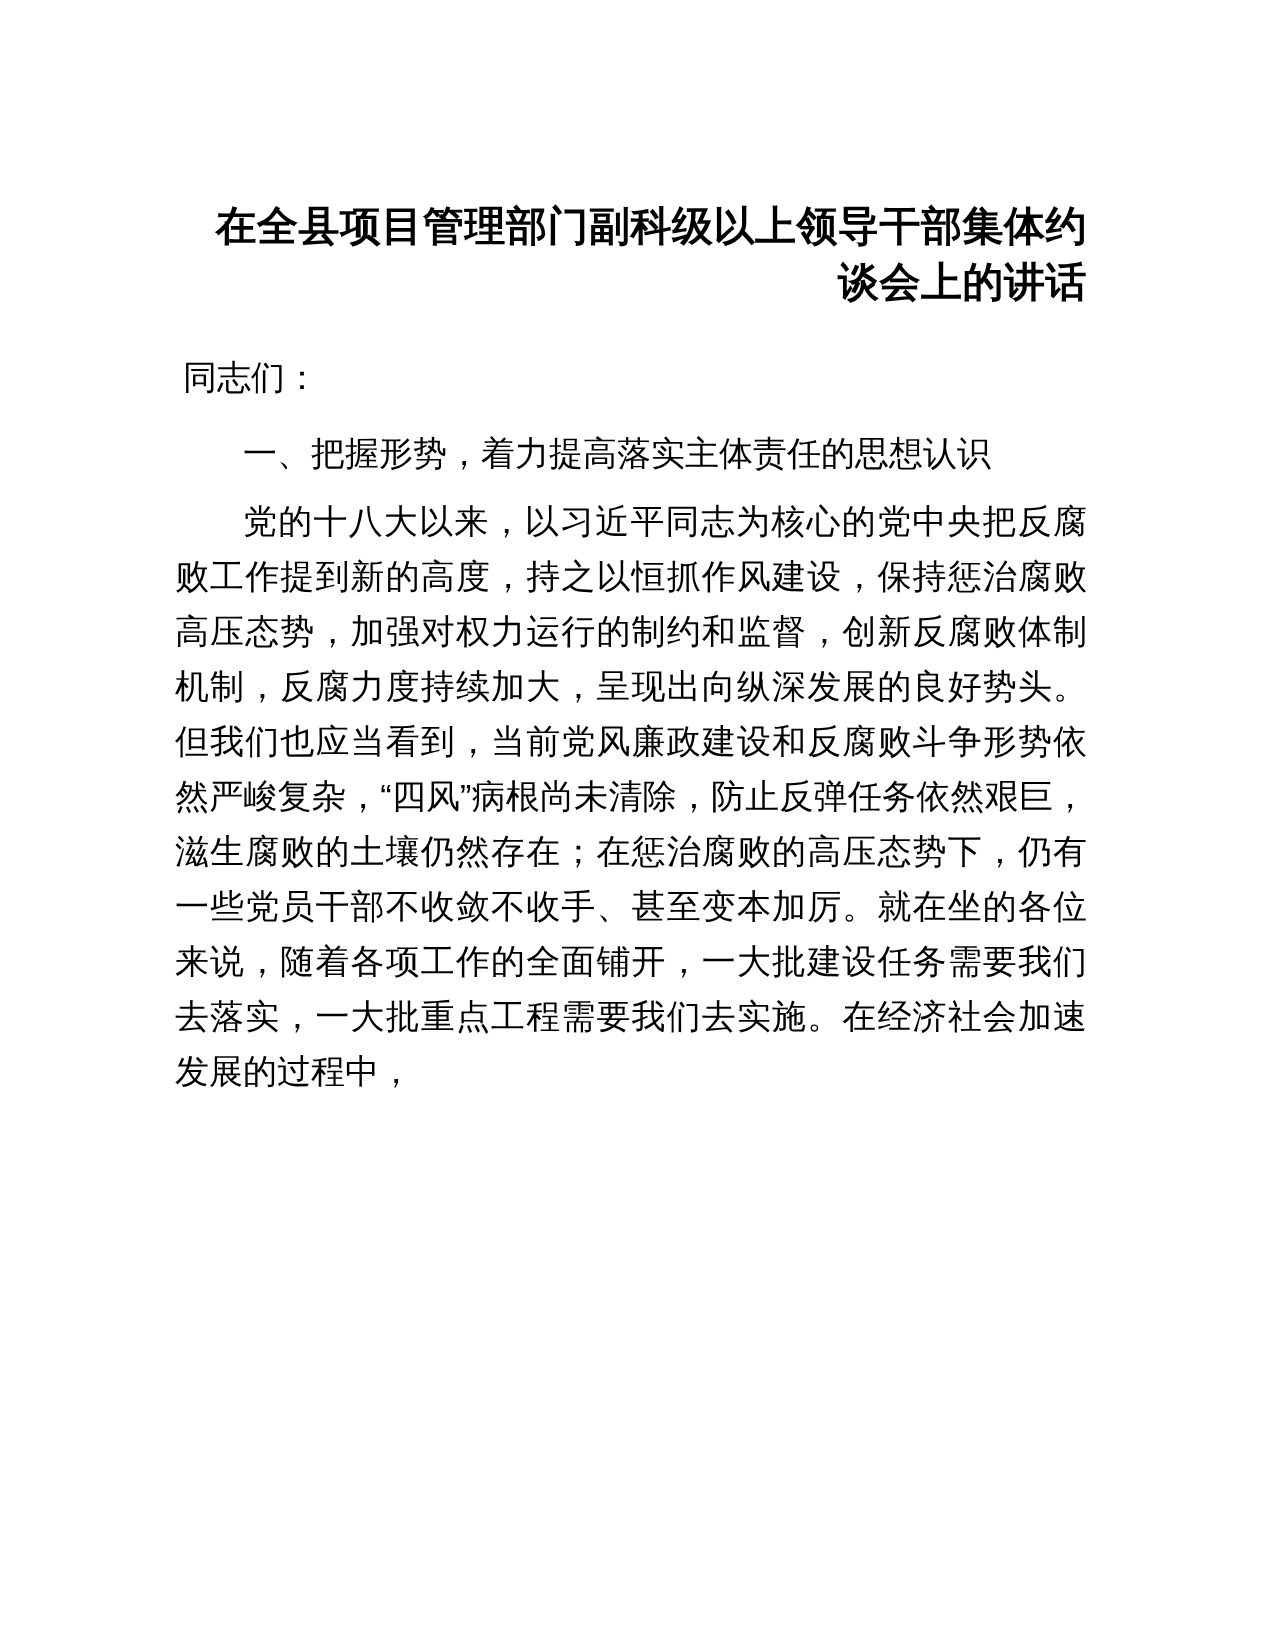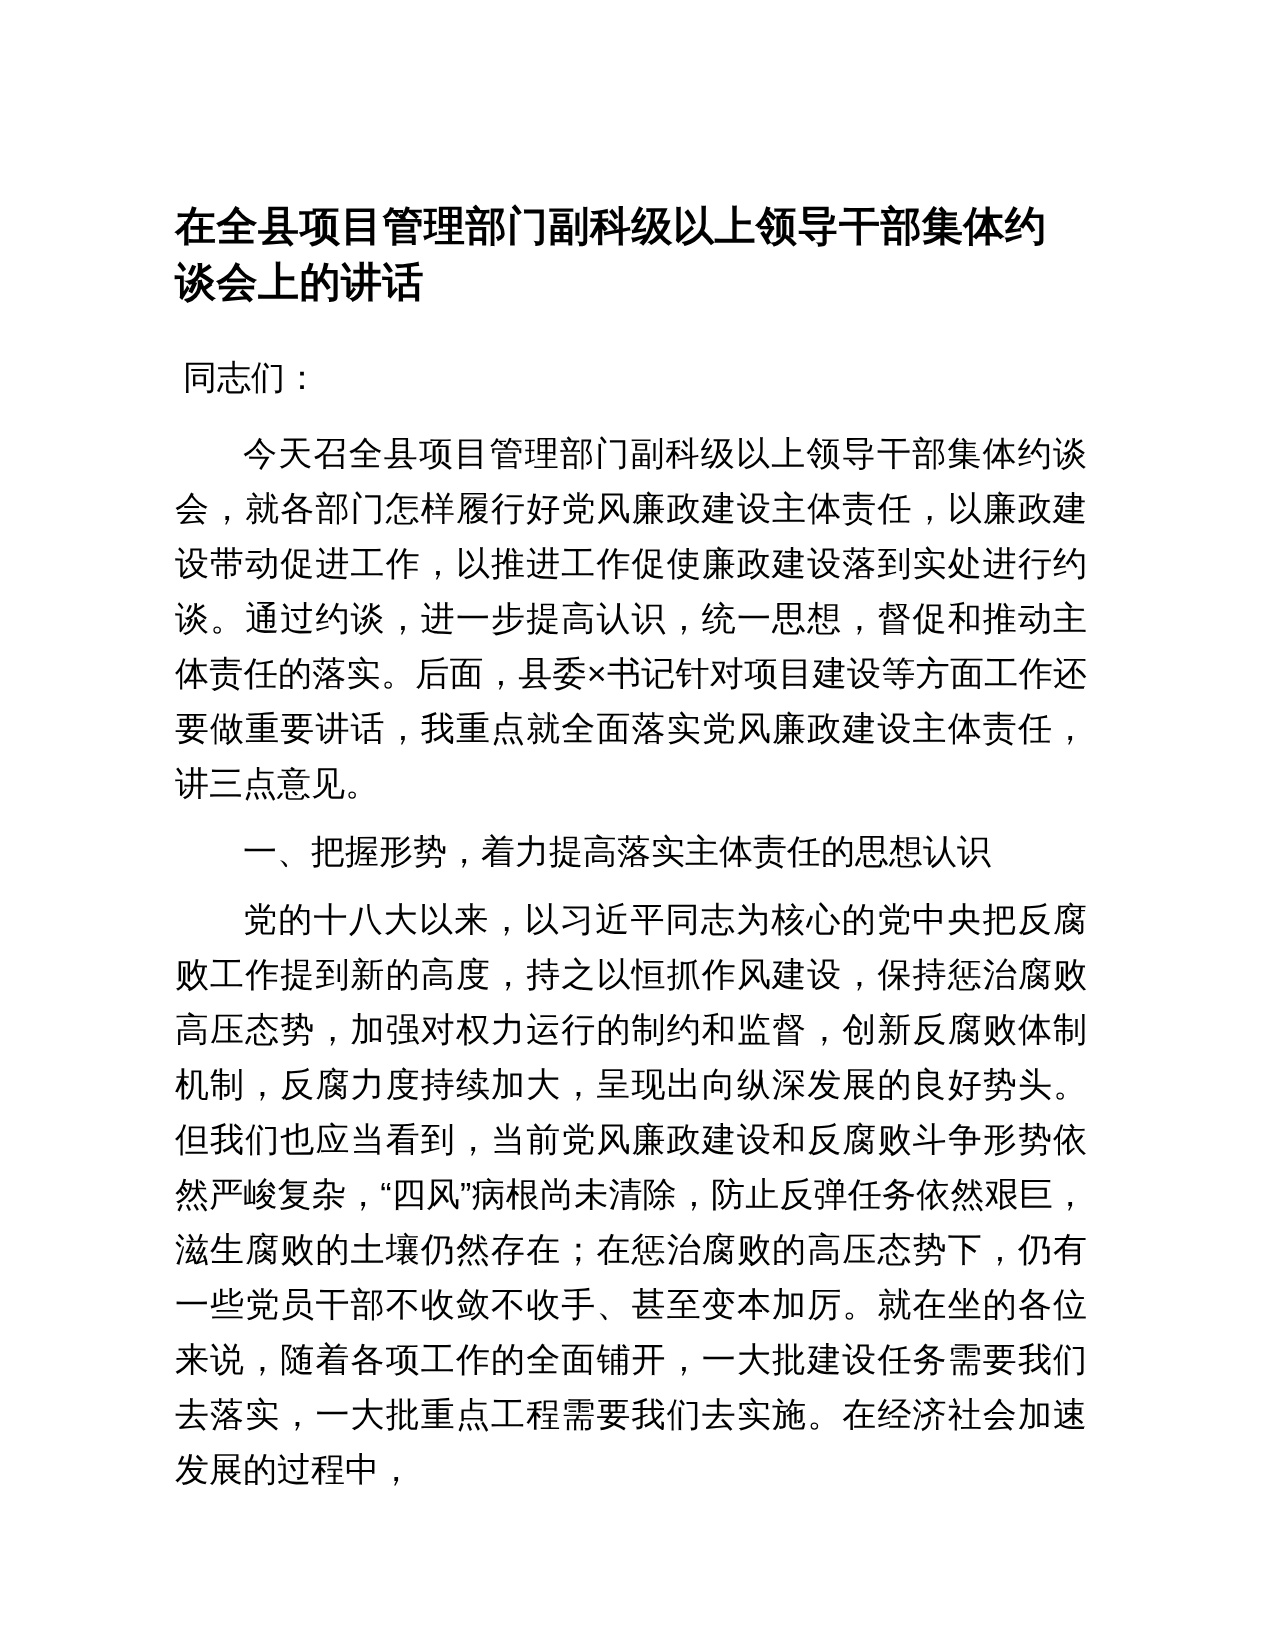--- a/index.html
+++ b/index.html
@@ -31,21 +31,21 @@
     top: 0;
     width: 912px;
   }
 
   .doc-title {
     margin: 0;
     padding-top: 198px;
     font-size: 41px;
     font-weight: bold;
     line-height: 56px;
-    text-align: left;
+    text-align: right;
     letter-spacing: 0.5px;
     word-break: break-all;
   }
 
   .salutation {
     margin: 8px;
     padding-top: 32px;
     font-size: 34px;
     line-height: 55px;
     text-align: left;
@@ -77,20 +77,19 @@
 </head>
 <body>
 
 <div class="page">
   <div class="content">
 
     <h1 class="doc-title">在全县项目管理部门副科级以上领导干部集体约谈会上的讲话</h1>
 
     <p class="salutation">同志们：</p>
 
-    <p class="para">今天召全县项目管理部门副科级以上领导干部集体约谈会，就各部门怎样履行好党风廉政建设主体责任，以廉政建设带动促进工作，以推进工作促使廉政建设落到实处进行约谈。通过约谈，进一步提高认识，统一思想，督促和推动主体责任的落实。后面，县委×书记针对项目建设等方面工作还要做重要讲话，我重点就全面落实党风廉政建设主体责任，讲三点意见。</p>
 
     <p class="section-heading">一、把握形势，着力提高落实主体责任的思想认识</p>
 
     <p class="para">党的十八大以来，以习近平同志为核心的党中央把反腐败工作提到新的高度，持之以恒抓作风建设，保持惩治腐败高压态势，加强对权力运行的制约和监督，创新反腐败体制机制，反腐力度持续加大，呈现出向纵深发展的良好势头。但我们也应当看到，当前党风廉政建设和反腐败斗争形势依然严峻复杂，“四风”病根尚未清除，防止反弹任务依然艰巨，滋生腐败的土壤仍然存在；在惩治腐败的高压态势下，仍有一些党员干部不收敛不收手、甚至变本加厉。就在坐的各位来说，随着各项工作的全面铺开，一大批建设任务需要我们去落实，一大批重点工程需要我们去实施。在经济社会加速发展的过程中，</p>
 
   </div>
 </div>
 
 </body></html>

